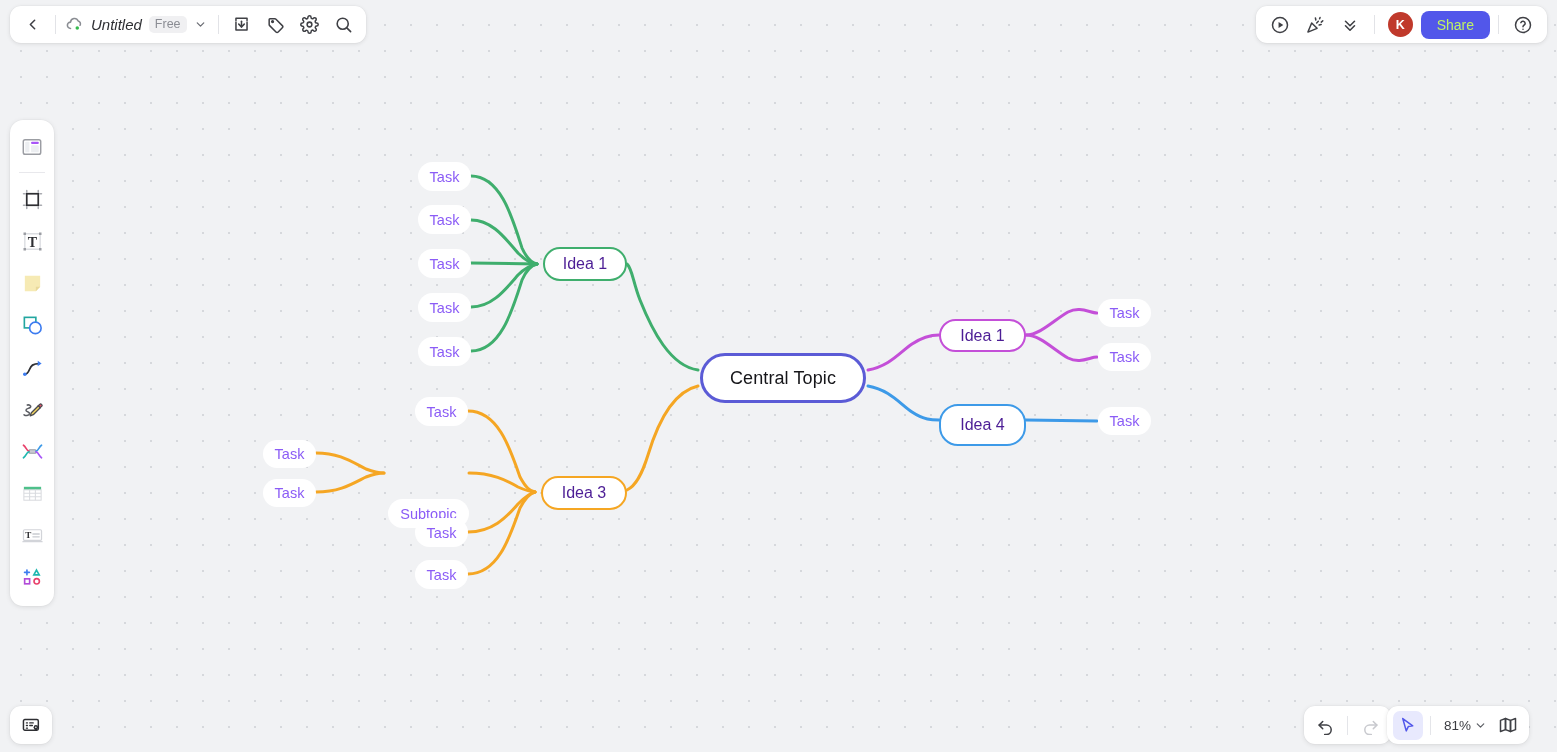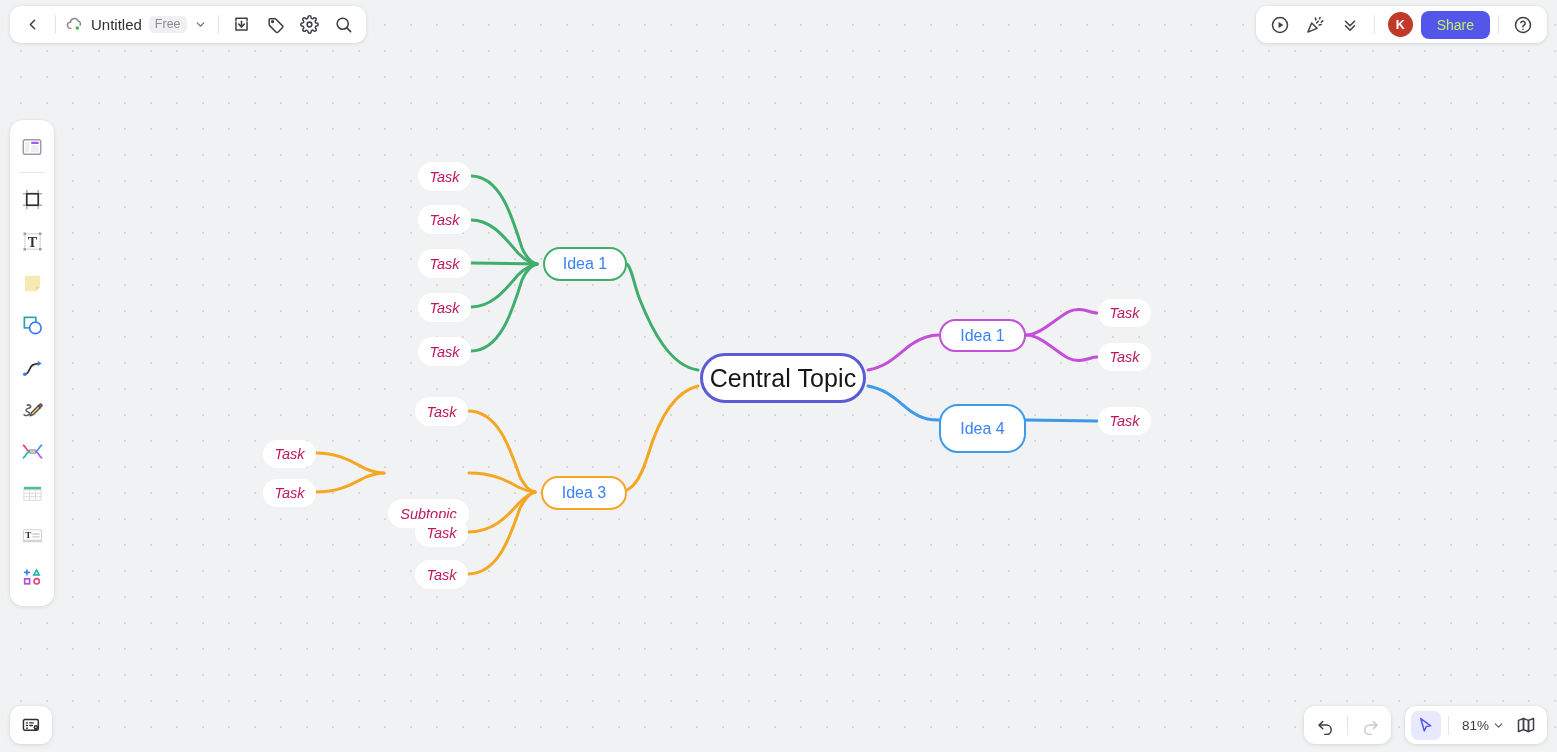--- a/index.html
+++ b/index.html
@@ -42,35 +42,34 @@
     background: #ffffff;
     color: #3c3c41;
     white-space: nowrap;
     cursor: default;
   }
   .node.leaf {
     border-radius: 17px;
     font-size: 14.5px;
     height: 30px;
     padding: 0 13px;
-    color: #be185d;
-    font-style: italic;
+    color: #8b5cf6;
   }
   .node.branch {
     border-radius: 19px;
     border: 2.2px solid #888;
     font-size: 16px;
     height: 34px;
     padding: 0 17px;
-    color: #3b82f6;
+    color: #4c1d95;
   }
   .node.center {
     border-radius: 26px;
     border: 3px solid #5b5bd6;
-    font-size: 25px;
+    font-size: 18px;
     height: 50px;
     padding: 0 24px;
     color: #16161a;
     letter-spacing: .1px;
   }
 
   
   #header-left {
     position: absolute;
     left: 10px; top: 6px;
@@ -100,20 +99,21 @@
     align-items: center;
     gap: 7px;
     padding: 0 4px 0 2px;
     cursor: pointer;
     height: 30px;
     border-radius: 7px;
   }
   #doc-title {
     font-size: 15px;
     color: #2e2f33;
+    font-style: italic;
   }
   #plan-badge {
     font-size: 12.5px;
     color: #8b8d94;
     background: #f0f0f2;
     border-radius: 5px;
     padding: 2px 6px 3px;
     line-height: 1;
   }
 
@@ -199,21 +199,21 @@
     bottom: 8px;
     height: 38px;
     background: #fff;
     border-radius: 11px;
     box-shadow: 0 1px 5px rgba(0,0,0,.10), 0 0 0 .5px rgba(0,0,0,.03);
     display: flex;
     align-items: center;
     padding: 0 6px;
   }
   #history-group { right: 166px; gap: 3px; }
-  #view-group    { right: 10px;  gap: 3px; margin-left: 22px; }
+  #view-group    { right: 28px;  gap: 3px; margin-left: 22px; }
   .vbtn {
     width: 30px; height: 29px;
     display: flex; align-items: center; justify-content: center;
     border-radius: 7px;
     cursor: pointer;
     color: #3f4045;
   }
   .vbtn.disabled { color: #c8c9ce; cursor: default; }
   .vbtn.active { background: #e8e9fd; color: #5257ea; }
   .vdivider { width: 1px; height: 19px; background: #e4e5e9; margin: 0 4px; }
@@ -275,21 +275,21 @@
         <div class="node branch" style="border-color: rgb(245, 166, 35); left: 541px; top: 476px; width: 86px; height: 34px;">Idea 3</div>
         <div class="node leaf" style="left: 415px; top: 397px; width: 53px; height: 29px;">Task</div>
         <div class="node leaf" style="left: 388px; top: 459px; width: 81px; height: 29px; margin-top: 40px;">Subtopic</div>
         <div class="node leaf" style="left: 263px; top: 440px; width: 53px; height: 28px;">Task</div>
         <div class="node leaf" style="left: 263px; top: 479px; width: 53px; height: 28px;">Task</div>
         <div class="node leaf" style="left: 415px; top: 518px; width: 53px; height: 29px;">Task</div>
         <div class="node leaf" style="left: 415px; top: 560px; width: 53px; height: 29px;">Task</div>
         <div class="node branch" style="border-color: rgb(196, 79, 216); left: 939px; top: 319px; width: 87px; height: 33px;">Idea 1</div>
         <div class="node leaf" style="left: 1098px; top: 299px; width: 53px; height: 28px;">Task</div>
         <div class="node leaf" style="left: 1098px; top: 343px; width: 53px; height: 28px;">Task</div>
-        <div class="node branch" style="border-color: rgb(61, 154, 232); left: 939px; top: 404px; width: 87px; height: 49px;">Idea 4</div>
+        <div class="node branch" style="border-color: rgb(61, 154, 232); left: 939px; top: 404px; width: 87px; height: 42px;">Idea 4</div>
         <div class="node leaf" style="left: 1098px; top: 407px; width: 53px; height: 28px;">Task</div>
       </div>
   </div>
 
   <div id="header-left">
     <div class="hbtn">
       <svg width="17" height="17" viewBox="0 0 24 24" fill="none" stroke="currentColor" stroke-width="2.2" stroke-linecap="round" stroke-linejoin="round">
         <polyline points="15 18 9 12 15 6"></polyline>
       </svg>
     </div>

